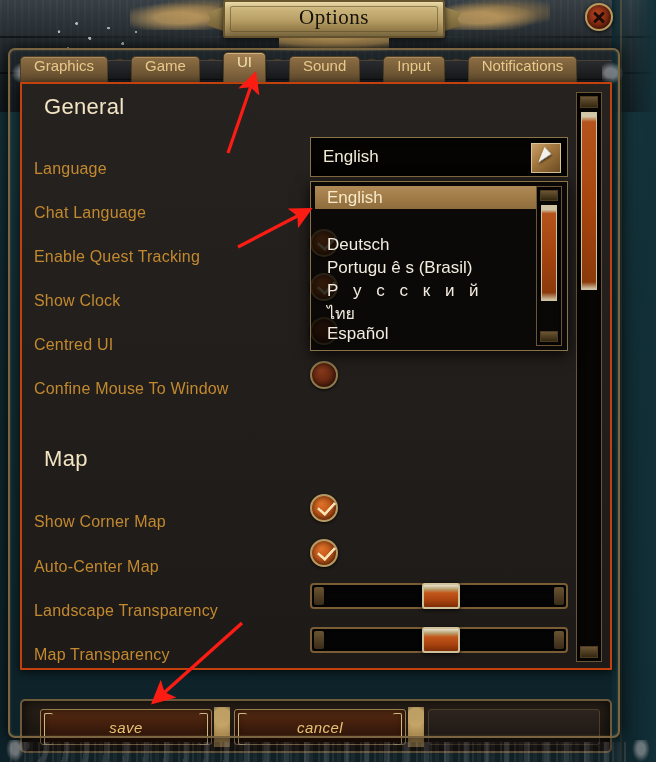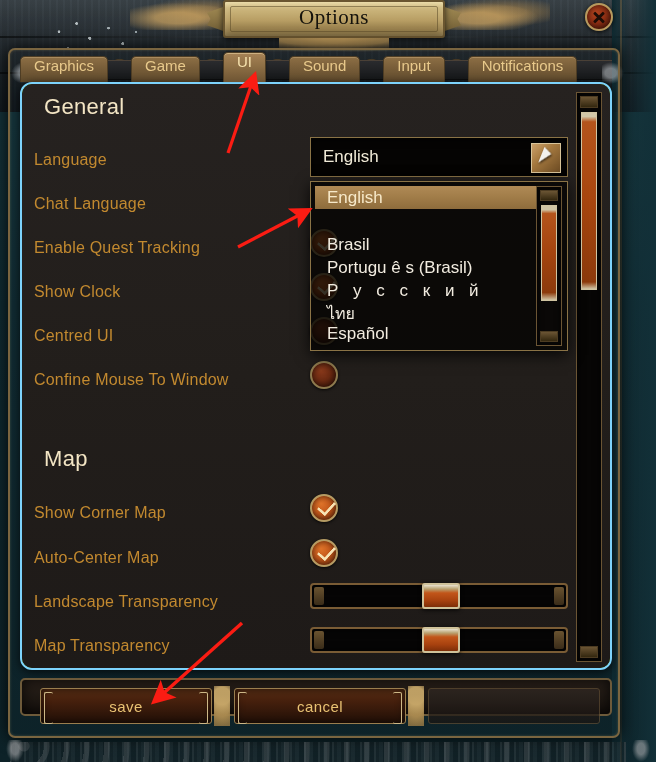--- a/index.html
+++ b/index.html
@@ -193,42 +193,42 @@
   .tabbar-orn-r {
     position: absolute; right: -12px; top: 8px; width: 22px; height: 22px;
     background:
       radial-gradient(ellipse at 40% 50%, rgba(190,195,200,.55) 0 30%, rgba(190,195,200,0) 70%);
   }
 
   
   .panel {
     position: absolute; left: 12px; top: 34px; width: 592px; height: 588px;
     background: #84cc16;
-    border: 2px solid #7dd3fc;
-    border-radius: 12px;
+    border: 2px solid #c2410c;
+    border-radius: 1px;
     box-shadow: inset 0 0 18px rgba(0,0,0,.75), 0 2px 10px rgba(0,0,0,.7);
     overflow: hidden;
   }
   .panel-inner {
     position: absolute; left: 0; top: 0; right: 0; bottom: 0;
     background:
       linear-gradient(180deg, #262220 0%, #221e1b 50%, #1e1a18 100%);
   }
 
   .section-title {
     position: absolute;
     font-size: 22px;
     color: #f3e5c4;
     left: 22px;
     letter-spacing: .3px;
   }
 
   .opt-row { position: absolute; left: 0; width: 100%; height: 30px; }
   .opt-label {
-    position: absolute; left: 12px; top: 6px;
+    position: absolute; left: 12px; top: 15px;
     font-size: 16px;
     color: #c2892f;
     line-height: 30px;
     letter-spacing: .2px;
   }
 
   
   .toggle {
     position: absolute; left: 288px; top: 2px;
     width: 28px; height: 28px; border-radius: 50%;
@@ -376,25 +376,26 @@
   .ps-cap.bot { bottom: 3px; }
   .ps-thumb {
     position: absolute; left: 4px; top: 19px;
     width: 16px; height: 178px;
     background: linear-gradient(180deg, #d2c7a8 0 2%, #b4541c 5%, #a8460f 50%, #8c3a0c 96%, #d2c7a8 100%);
     border: 1px solid #d0c4a2;
   }
 
   
   .footer {
-    position: absolute; left: 12px; top: 630px; width: 592px; height: 38px;
+    position: absolute; left: 12px; top: 651px; width: 592px; height: 54px;
     background: linear-gradient(180deg, #2a211a 0%, #1d1712 60%, #140f0c 100%);
     border: 2px solid #6d5a3a;
     border-radius: 5px;
     box-shadow: inset 0 0 14px rgba(0,0,0,.8);
+    font-style: italic;
   }
   .btn {
     position: absolute; top: 8px; height: 36px;
     background: linear-gradient(180deg, #5a2f14 0%, #46200d 35%, #32170a 70%, #24110
 7 100%);
     background: linear-gradient(180deg, #5a2f14 0%, #46200d 35%, #32170a 70%, #241107 100%);
     border: 1px solid #9a7e4e;
     border-radius: 3px;
     display: flex; align-items: center; justify-content: center;
     color: #e9c273; font-size: 15px;
@@ -572,21 +573,21 @@
           </div>
         </div>
 
         <div class="combo" style="top:53px">
           <div class="combo-value">English</div>
           <div class="combo-arrow"></div>
         </div>
 
         <div class="dropdown" style="top:97px">
           <div class="dd-item selected" style="top:4px">English</div>
-          <div class="dd-item" style="top:51px">Brasil</div>
+          <div class="dd-item" style="top:51px">Deutsch</div>
           <div class="dd-item" style="top:74px">Portugu ê s (Brasil)</div>
           <div class="dd-item cyr" style="top:97px">Р у с с к и й</div>
           <div class="dd-item" style="top:140px">Español</div>
           <div class="dd-item thai" style="top:120px">ไทย</div>
 
           <div class="dd-scroll">
             <div class="dd-scroll-cap top"></div>
             <div class="dd-thumb"></div>
             <div class="dd-scroll-cap bot"></div>
           </div>

